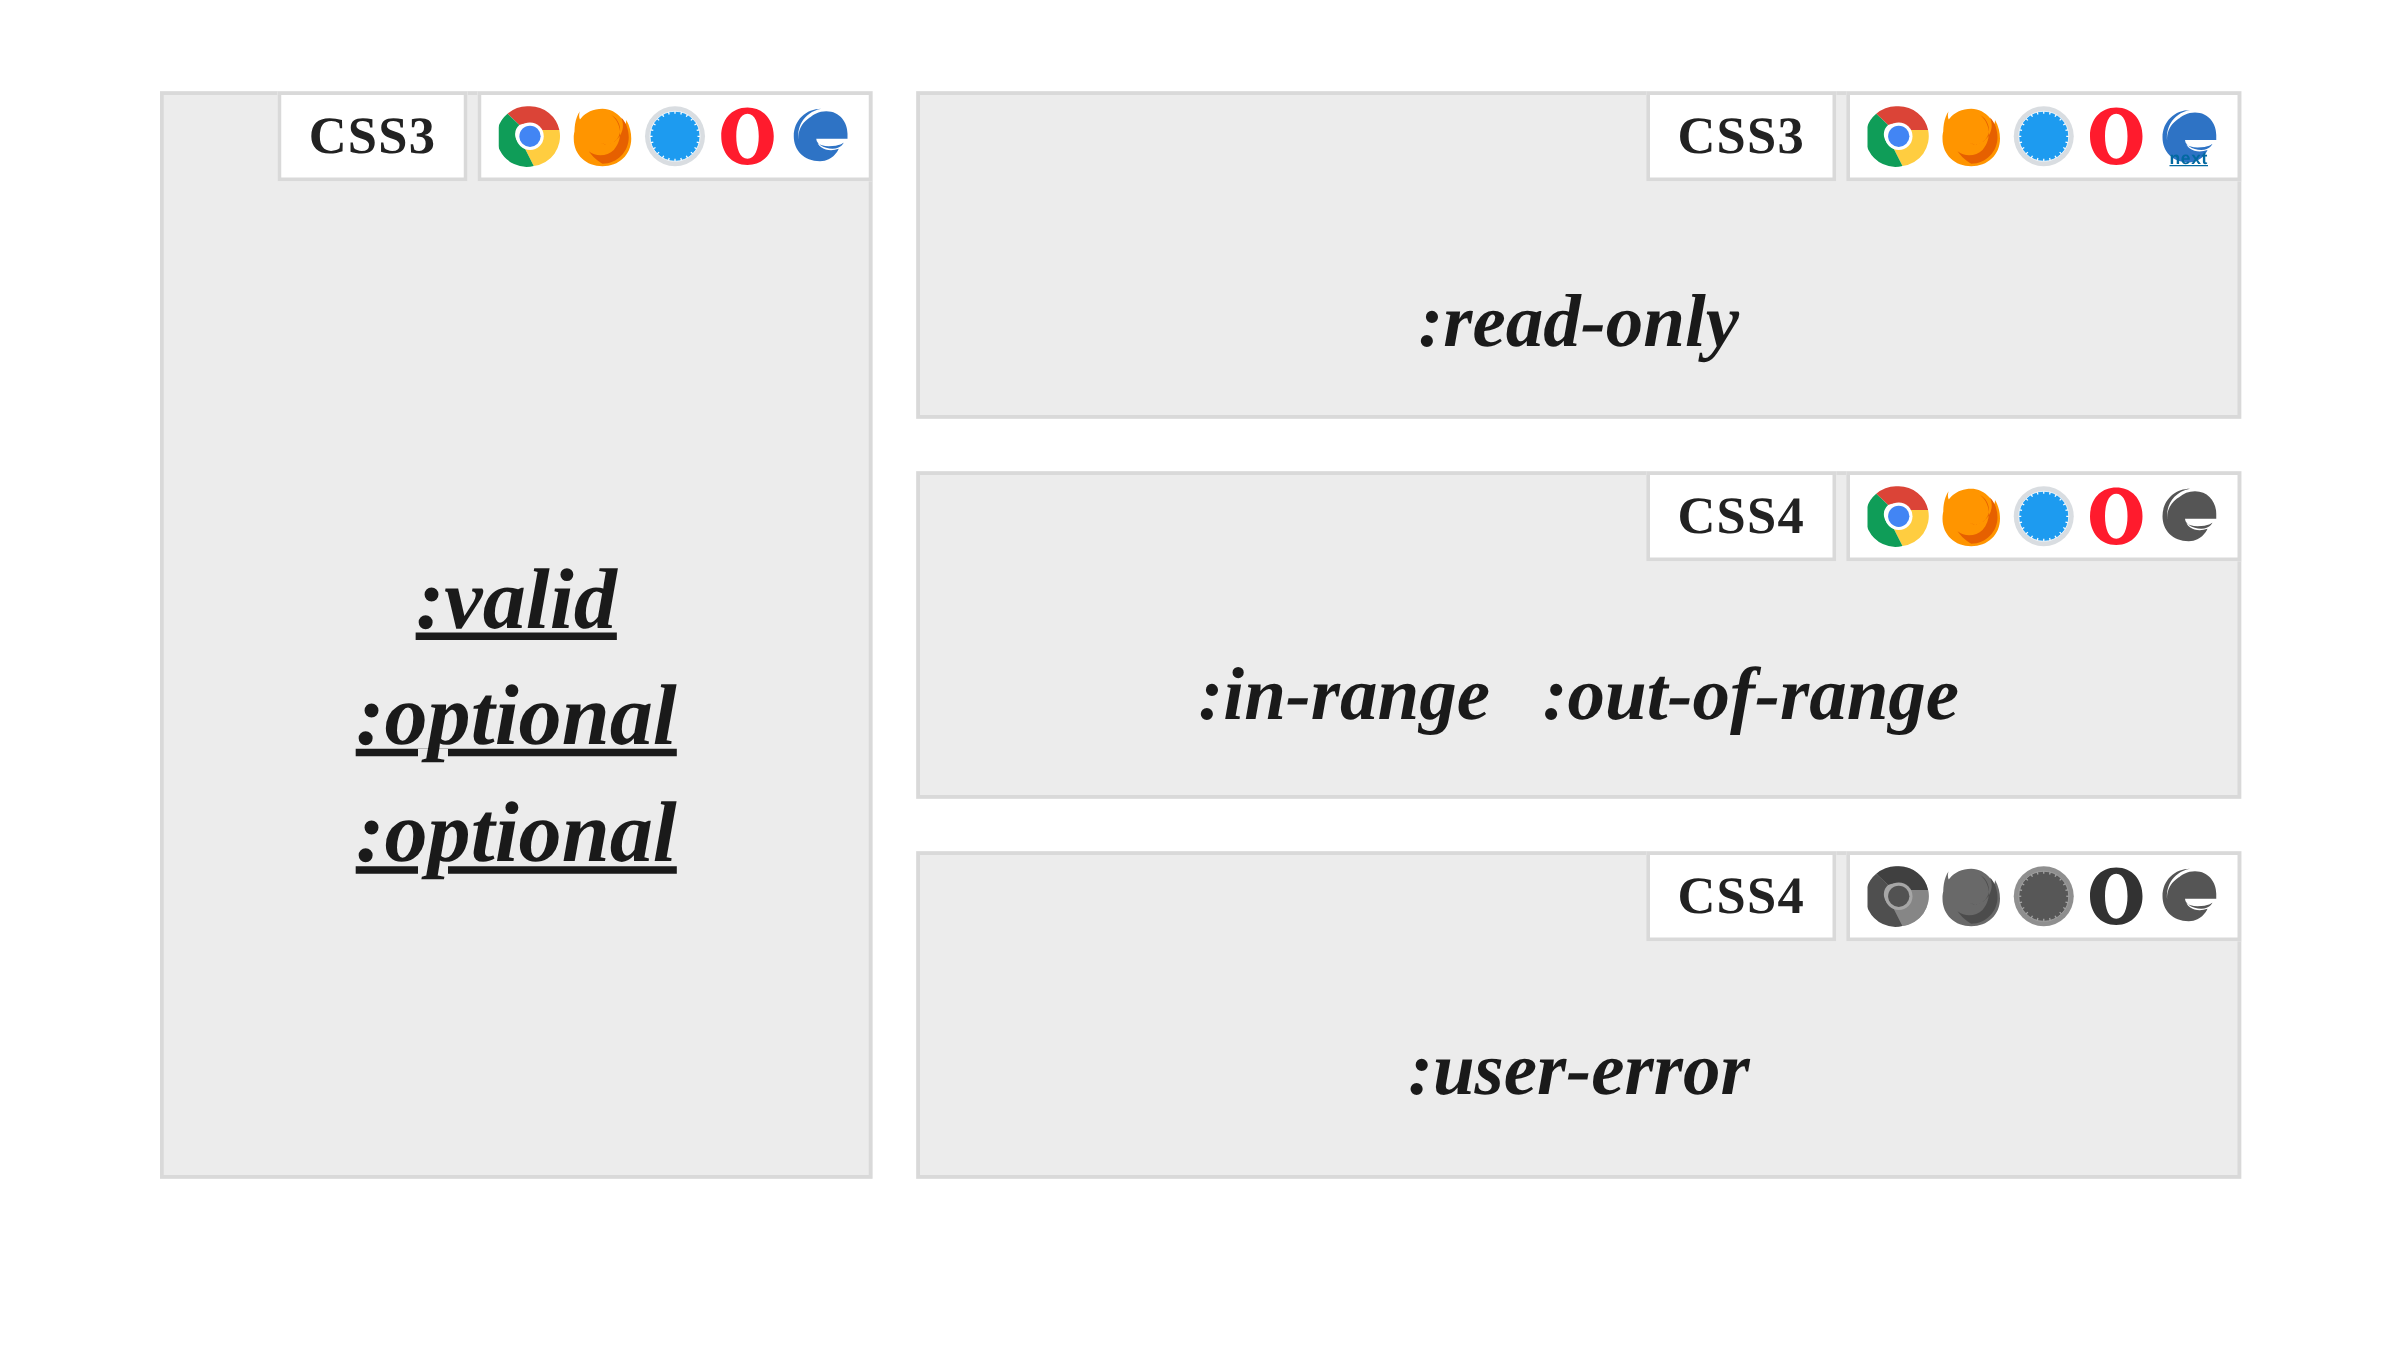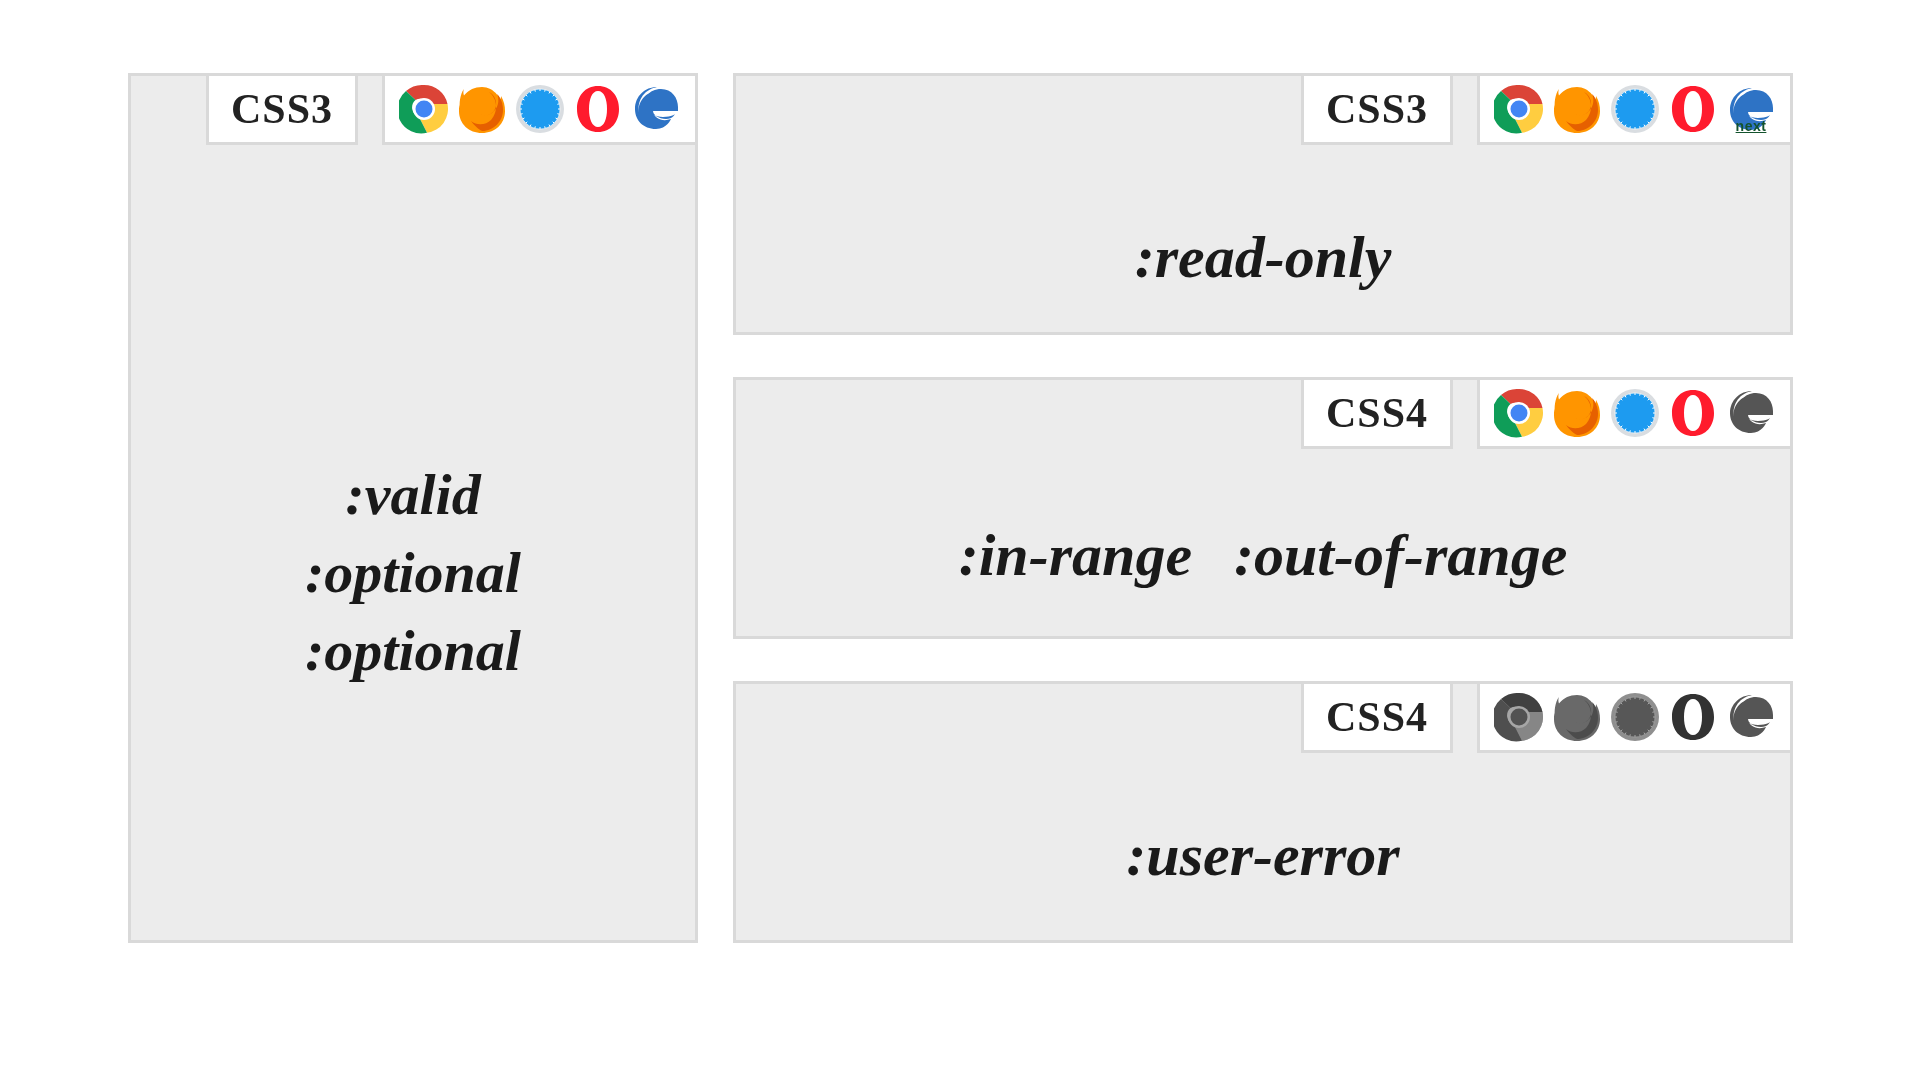--- a/index.html
+++ b/index.html
@@ -20,21 +20,21 @@
     position: absolute;
     background: #ececec;
     border: 3px solid #d9d9d9;
     box-sizing: border-box;
   }
   .badge-row {
     position: absolute;
     top: -3px;
     right: -3px;
     display: flex;
-    gap: 24px;
+    gap: 8px;
   }
   .badge {
     background: #ffffff;
     border: 3px solid #d9d9d9;
     box-sizing: border-box;
     display: flex;
     align-items: center;
     justify-content: center;
   }
   .spec-badge {
@@ -62,37 +62,37 @@
     justify-content: center;
   }
   .pseudo {
     font-family: "Lucida Handwriting", "Brush Script MT", "Segoe Script", cursive;
     font-style: italic;
     font-weight: 700;
     color: #1a1a1a;
     line-height: 1.35;
     white-space: nowrap;
   }
-  .big .pseudo { font-size: 58px; }
+  .big .pseudo { font-size: 69px; text-decoration: underline; }
   .small .pseudo { font-size: 60px; }
   .pseudo-row { display: flex; gap: 42px; margin-top: 32px; }
   .icon { width: 50px; height: 50px; display: inline-flex; align-items: center; justify-content: center; }
   .icon svg { width: 50px; height: 50px; display: block; }
   .edge-label {
     display: flex;
     flex-direction: column;
     align-items: center;
     justify-content: center;
     line-height: 0.8;
   }
   .edge-next {
     font-family: Arial, sans-serif;
     font-weight: 900;
     font-size: 14px;
-    color: #14532d;
+    color: #0369a1;
     margin-top: -2px;
     letter-spacing: 0.5px;
     text-decoration: underline;
   }
 </style>
 </head>
 <body>
 
 <div class="stage">
 

